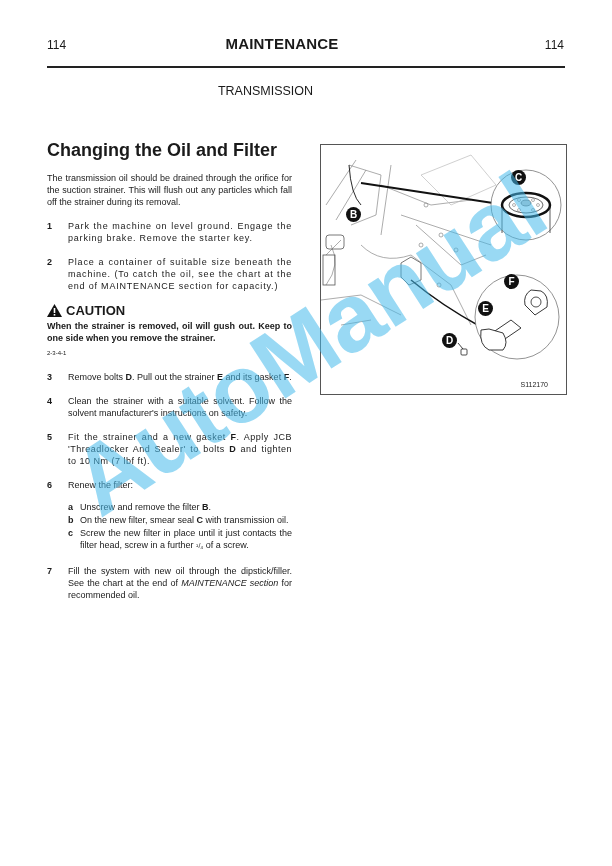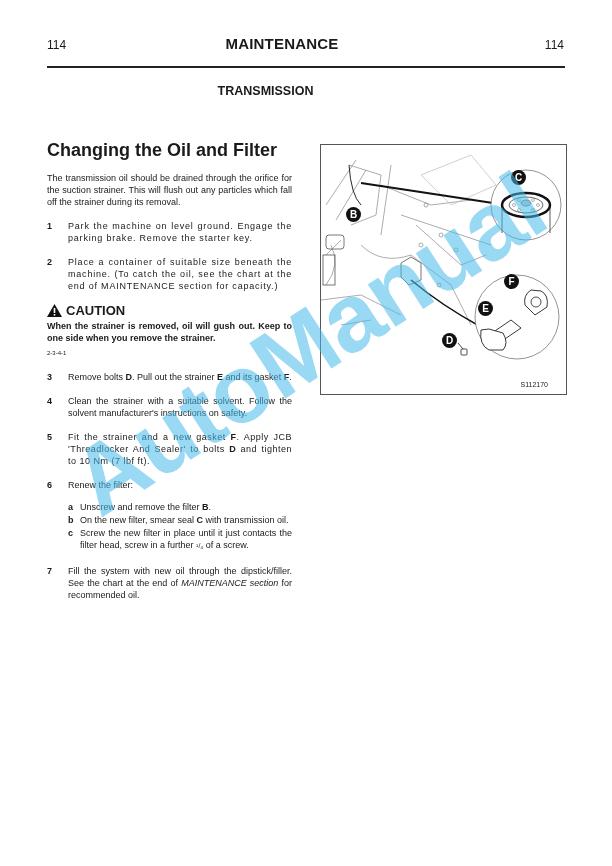--- a/index.html
+++ b/index.html
@@ -5,21 +5,21 @@
     html, body { margin: 0; padding: 0; background: #ffffff; }
     body { width: 612px; height: 866px; position: relative; overflow: hidden;
            font-family: "Liberation Sans", "DejaVu Sans", sans-serif; color: #1a1a1a; }
     .page-num { position: absolute; top: 38px; font-size: 12px; }
     .page-num.left { left: 47px; }
     .page-num.right { right: 48px; }
     .header-title { position: absolute; top: 35px; left: 0; width: 564px; text-align: center;
                     font-size: 15px; font-weight: bold; letter-spacing: 0.2px; }
     .header-rule { position: absolute; top: 66px; left: 47px; width: 518px; height: 2px; background: #222; }
     .section-title { position: absolute; top: 83px; left: 0; width: 531px; text-align: center;
-                     font-size: 12.5px; font-weight: bold; line-height: 16px; }
+                     font-size: 12.5px; font-weight: normal; line-height: 16px; }
     .left-col { position: absolute; left: 47px; top: 142px; width: 245px; font-size: 9px; line-height: 12px; }
     .sub-heading { font-size: 18px; font-weight: bold; margin: 0 0 14px 0; line-height: 16px; }
     .para { text-align: justify; margin: 0 0 12px 0; }
     .step { display: flex; margin: 0 0 12px 0; }
     .step-num { width: 21px; flex: none; font-weight: bold; }
     .step-text { flex: 1; text-align: justify; }
     .step-text.wide { letter-spacing: 0.8px; }
     .caution-title { text-align: center; font-size: 13px; font-weight: bold; margin: 2px 0 3px 0;
                      display: flex; align-items: center; justify-content: flex-start; gap: 4px; }
     .caution-text { font-weight: bold; font-size: 9px; line-height: 12px; text-align: justify; }

